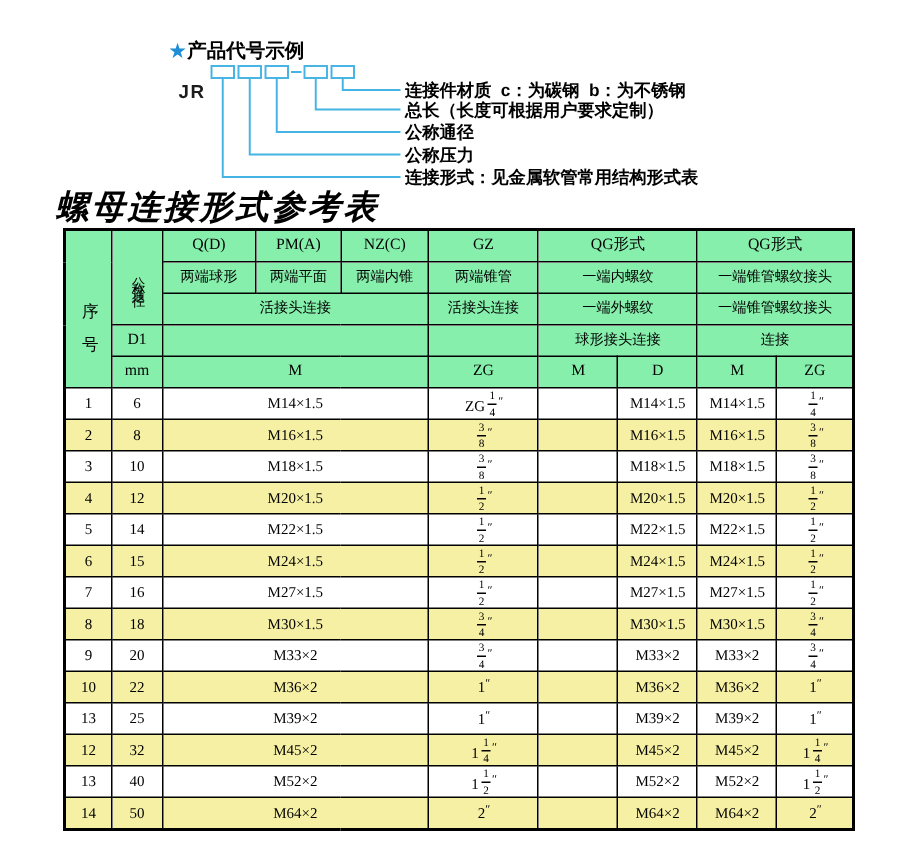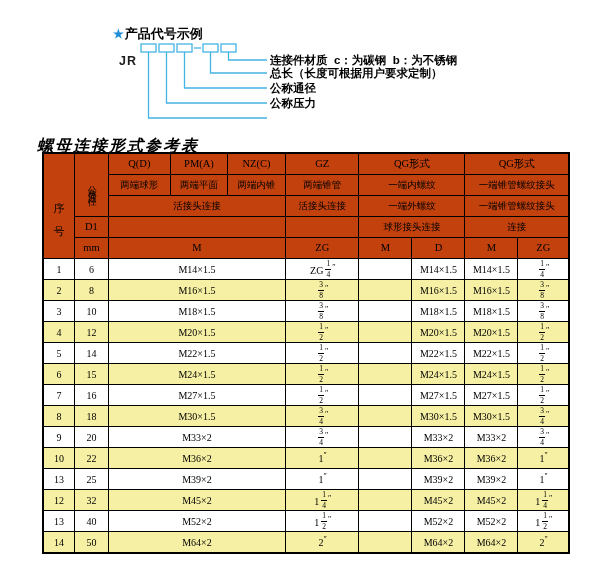--- a/index.html
+++ b/index.html
@@ -11,33 +11,33 @@
   .top{position:relative;width:600px;height:152px;}
   .top svg{position:absolute;left:0;top:0;}
   .heading{position:absolute;left:113px;top:25px;font-size:13px;font-weight:bold;white-space:pre;}
   .star{color:#1f8ed6;font-size:12px;margin-right:1px;}
   .jr{position:absolute;left:119px;top:41px;font-size:12.5px;font-weight:bold;color:#1c1c1c;letter-spacing:1px;margin-top:13px;}
   .lbl{position:absolute;left:270px;height:14px;font-size:11.5px;font-weight:bold;white-space:pre;text-align:right;}
   .lbl1{top:53px;} .lbl2{top:66px;} .lbl3{top:81px;} .lbl4{top:96px;} .lbl5{top:111px;}
   .table-title{
     position:absolute;left:37px;top:123px;
     font-family:Liberation Serif, serif;font-style:italic;font-weight:bold;
-    font-size:16px;letter-spacing:2px;margin-top:13px;
+    font-size:22px;letter-spacing:2px;
   }
   
   table.ref{
     margin-left:42px;border-collapse:collapse;table-layout:fixed;width:528px;
     border:2px solid #000;
   }
   table.ref td{
     border:1px solid #000;text-align:center;vertical-align:middle;
     padding:0;height:20px;overflow:hidden;
     font-family:"Liberation Serif",serif;font-size:10px;line-height:1.1;
   }
-  tr.hd td{background:#c2410c;font-size:9.5px;}
+  tr.hd td{background:#86efac;font-size:9.5px;}
   tr.hd td.lat{font-size:10.5px;}
   tr.data-odd td{background:#ffffff;}
   tr.data-even td{background:#f6f0a4;}
   .vtext{writing-mode:vertical-rl;text-orientation:upright;display:inline-block;position:relative;}
   .seqv{font-size:11px;letter-spacing:24px;top:12px;}
   .diav{font-size:9px;letter-spacing:4px;top:2px;}
   
   .frac{display:inline-block;vertical-align:-0.40em;text-align:center;font-size:7.5px;line-height:1;margin:0 1px;}
   .frac .num{display:block;border-bottom:1px solid #000;padding:0 1px 1px;}
   .frac .den{display:block;padding-top:1px;}
@@ -66,20 +66,21 @@
     </g>
   </svg>
 
   <div class="heading"><span class="star">★</span><span>产品代号示例</span></div>
   <div class="jr">JR</div>
 
   <div class="lbl lbl1">连接件材质  c：为碳钢  b：为不锈钢</div>
   <div class="lbl lbl2">总长（长度可根据用户要求定制）</div>
   <div class="lbl lbl3">公称通径</div>
   <div class="lbl lbl4">公称压力</div>
+  <div class="lbl lbl5">连接形式：见金属软管常用结构形式表</div>
 
   <div class="table-title">螺母连接形式参考表</div>
 </div>
 
 <table class="ref">
   <colgroup>
     <col style="width:31px">
       <col style="width:33px">
     <col style="width:61px">
       <col style="width:56px">

